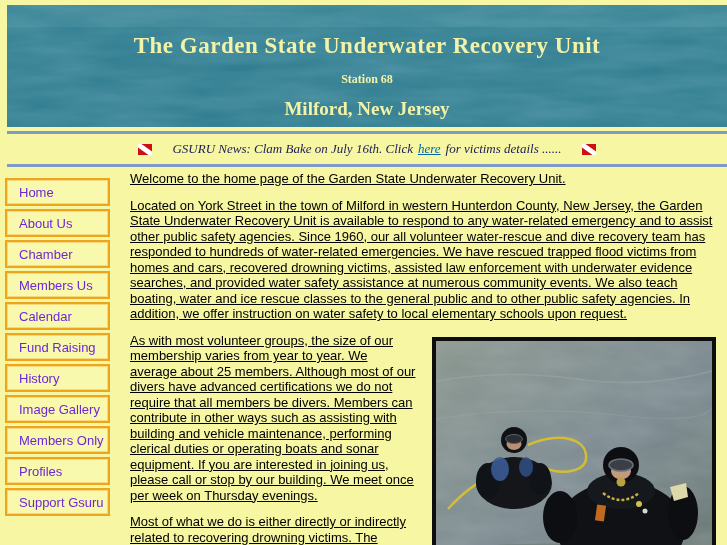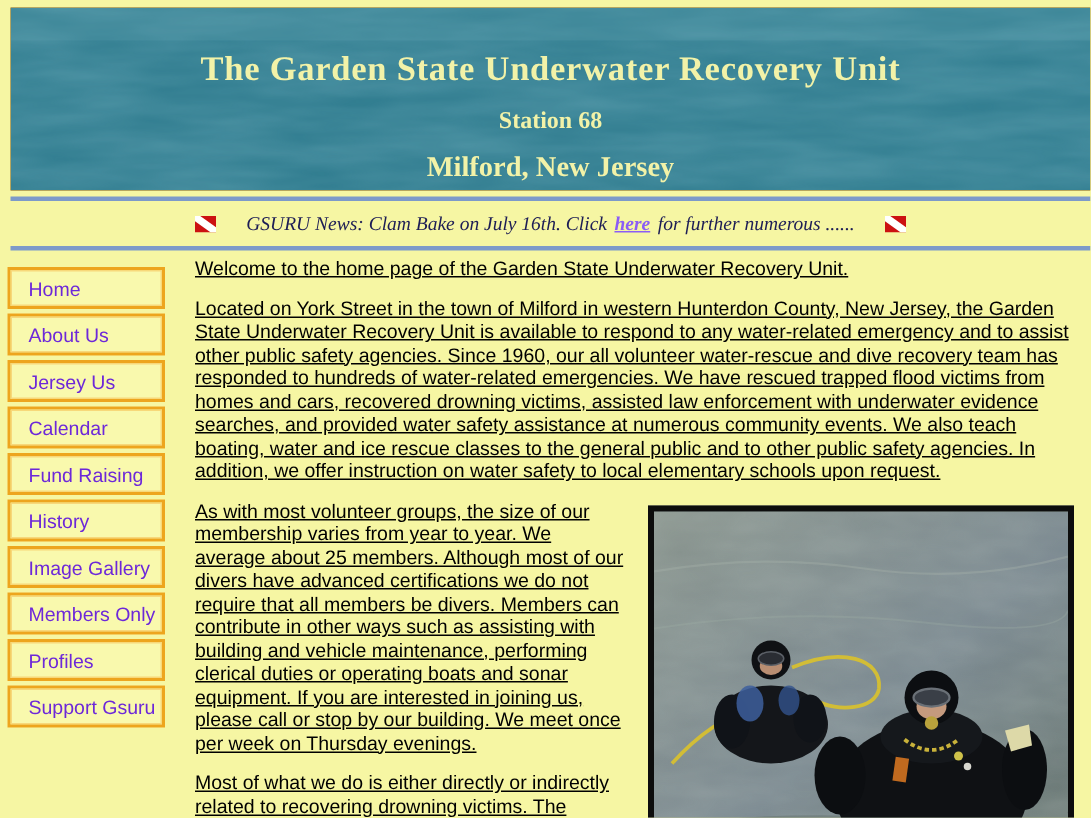--- a/index.html
+++ b/index.html
@@ -10,32 +10,32 @@
   }
   
   .header{
     position:absolute;left:7px;top:5px;width:720px;height:122px;
     background:#a16207;overflow:hidden;
   }
   .header svg.texture{position:absolute;left:0;top:0;}
   .header-text{position:relative;text-align:center;color:#f2f2a8;
     font-family:"Liberation Serif", serif;font-weight:bold;}
   .header-title{font-size:23px;padding-top:28px;letter-spacing:.5px;}
-  .header-sub1{font-size:16px;margin-top:13px;}
+  .header-sub1{font-size:12px;margin-top:13px;}
   .header-sub2{font-size:19px;margin-top:11px;}
   
   .banner{position:absolute;left:7px;top:131px;width:720px;}
   .banner-line{height:3px;background:#7d9ac9;}
   .banner-band{
     height:30px;display:flex;align-items:center;justify-content:center;
     font-family:"Liberation Serif", serif;font-style:italic;font-size:13px;
     color:#1d1d55;
   }
   .flag{display:inline-flex;margin:0 20px;}
-  .news-link{color:#8b5cf6;text-decoration:underline;margin:0 5px;cursor:pointer;font-weight:bold;}
+  .news-link{color:#0369a1;text-decoration:underline;margin:0 5px;cursor:pointer;}
   
   .sidebar{position:absolute;left:5px;top:178px;width:105px;}
   .nav-btn{
     box-sizing:border-box;width:105px;height:28px;margin-bottom:3px;
     border:2px solid #eda51e;background:#f9f9ad;color:#6d28d9;
     font-size:13px;display:flex;align-items:center;padding-left:12px;
     cursor:pointer;box-shadow:inset 0 0 0 1px #f7d87a;
   }
   
   .content{
@@ -74,35 +74,36 @@
   <div class="banner-line"></div>
   <div class="banner-band">
     <span class="flag">
       <svg width="14" height="11" viewBox="0 0 14 11">
         <rect width="14" height="11" fill="#cc1111"></rect>
         <polygon points="0,0 3.5,0 14,7.5 14,11 10.5,11 0,3.5" fill="#ffffff"></polygon>
       </svg>
     </span>
     <span>GSURU News:  Clam Bake on July 16th. Click</span>
     <a class="news-link" href="#">here</a>
-    <span>for further numerous ......</span>
+    <span>for victims details ......</span>
     <span class="flag">
       <svg width="14" height="11" viewBox="0 0 14 11">
         <rect width="14" height="11" fill="#cc1111"></rect>
         <polygon points="0,0 3.5,0 14,7.5 14,11 10.5,11 0,3.5" fill="#ffffff"></polygon>
       </svg>
     </span>
   </div>
   <div class="banner-line"></div>
 </div>
 
 <div class="sidebar">
   <div class="nav-btn">Home</div>
   <div class="nav-btn">About Us</div>
-  <div class="nav-btn">Jersey Us</div>
+  <div class="nav-btn">Chamber</div>
+  <div class="nav-btn">Members Us</div>
   <div class="nav-btn">Calendar</div>
   <div class="nav-btn">Fund Raising</div>
   <div class="nav-btn">History</div>
   <div class="nav-btn">Image Gallery</div>
   <div class="nav-btn">Members Only</div>
   <div class="nav-btn">Profiles</div>
   <div class="nav-btn">Support Gsuru</div>
 </div>
 
 <div class="content">

